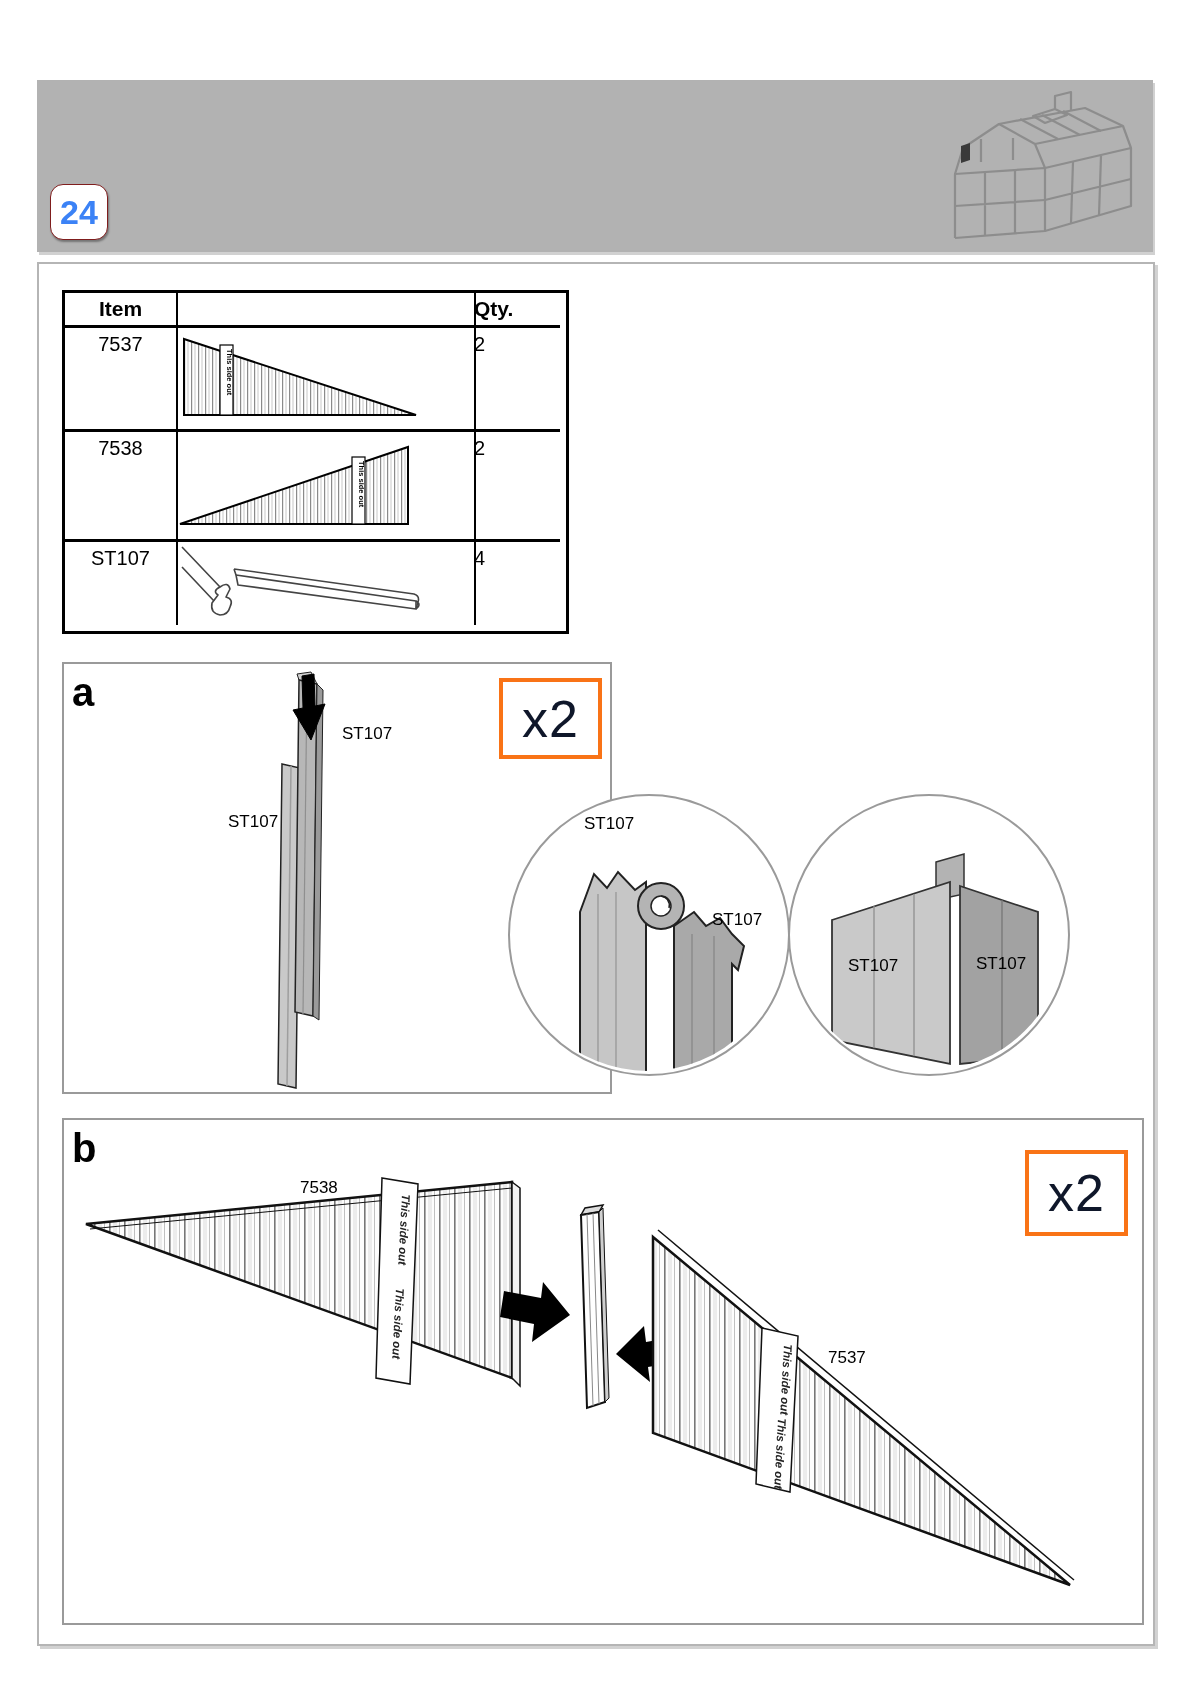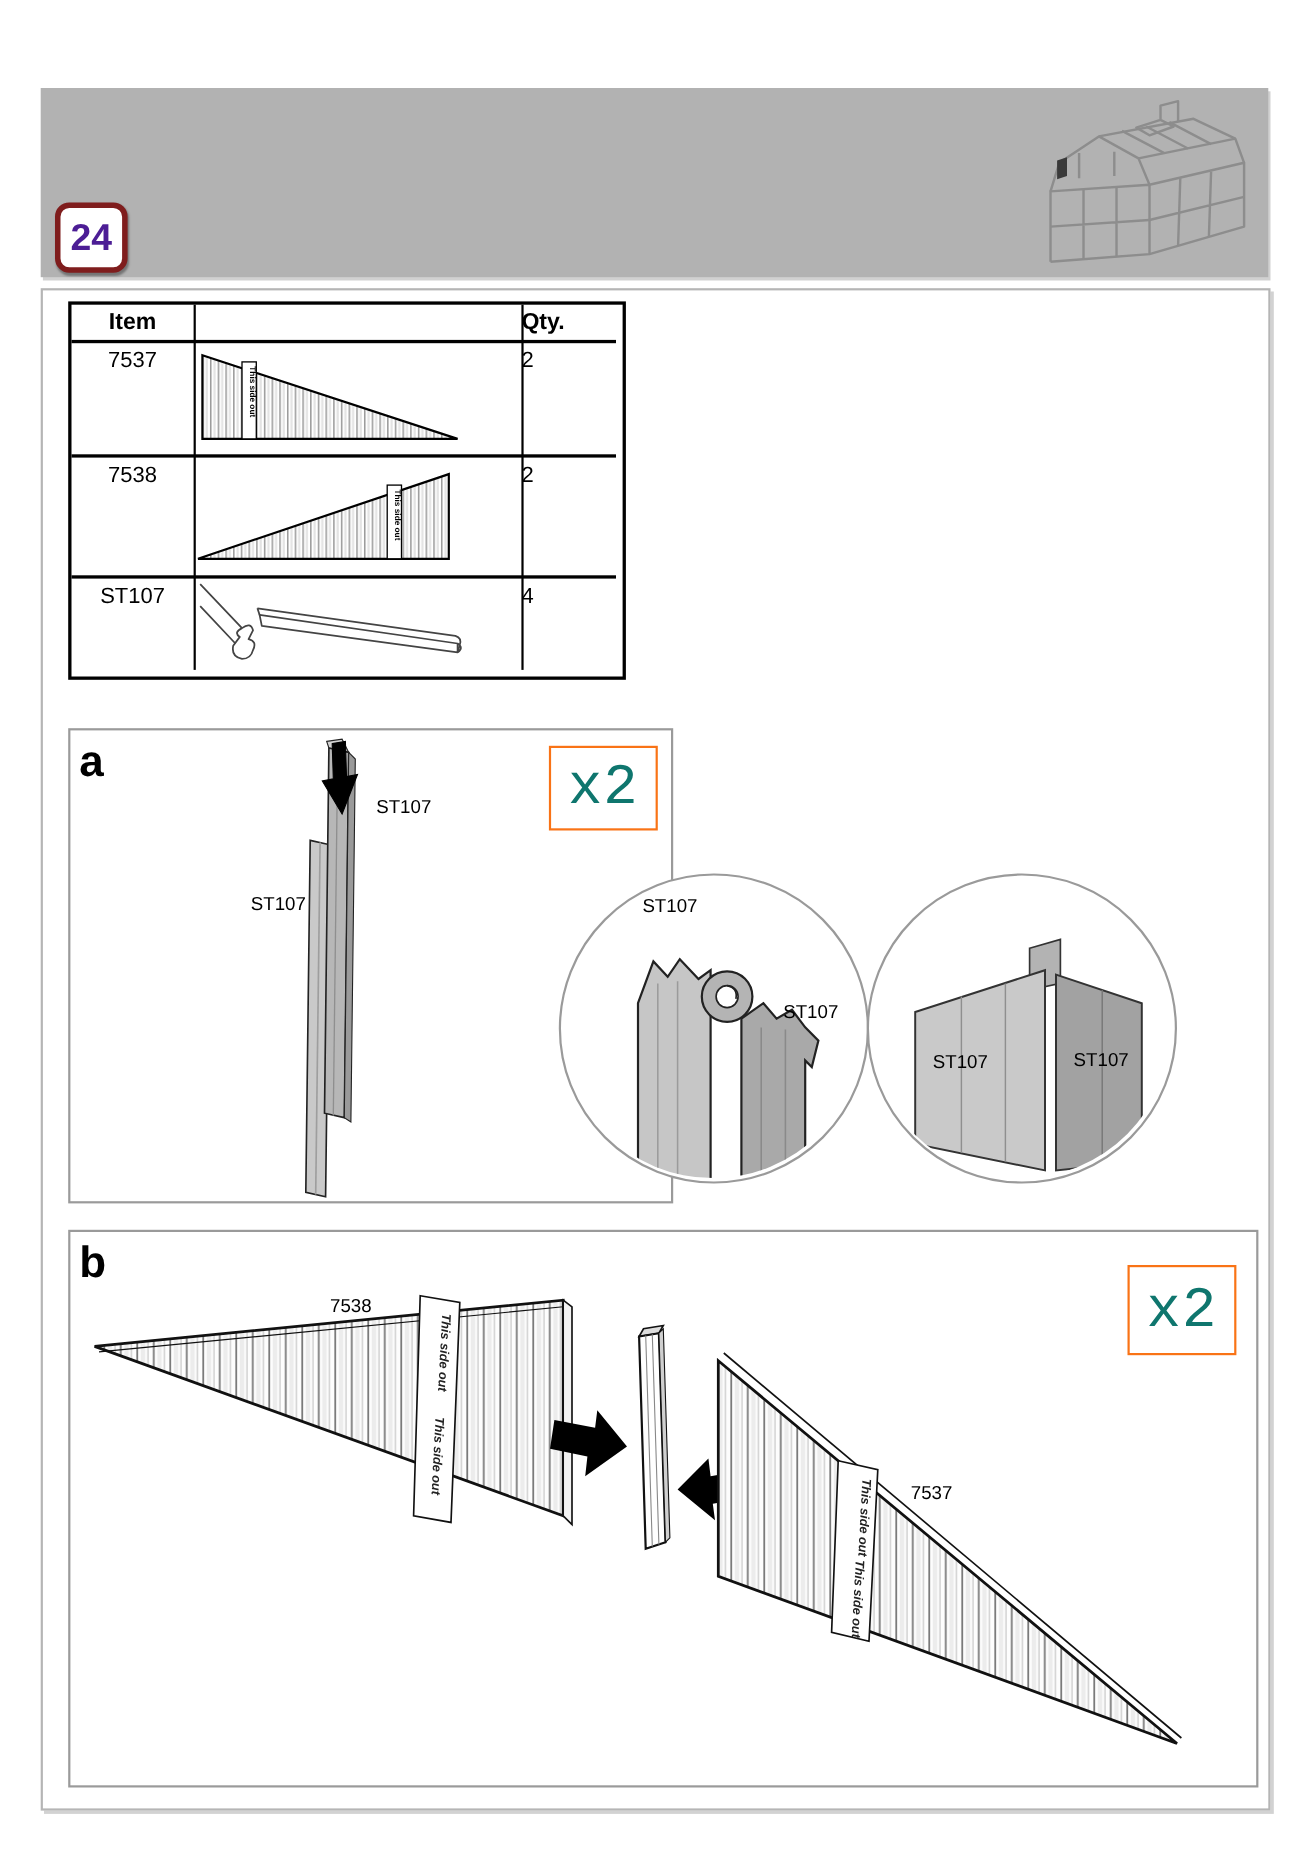--- a/index.html
+++ b/index.html
@@ -1,38 +1,38 @@
 <!DOCTYPE html>
 <html><head>
 <meta charset="utf-8">
 <style>
   html,body{margin:0;padding:0;background:#ffffff;}
   .page{position:relative;width:1190px;height:1686px;background:#fff;overflow:hidden;
         font-family:"Liberation Sans","DejaVu Sans",sans-serif;color:#111;}
   .abs{position:absolute;}
   .header-band{left:37px;top:80px;width:1116px;height:172px;background:#b2b2b2;
                box-shadow:2px 3px 0 rgba(0,0,0,0.18);}
-  .step-badge{left:50px;top:184px;width:56px;height:54px;background:#fff;border:5px solid #7f1d1d;
+  .step-badge{left:50px;top:184px;width:56px;height:54px;background:#fff;border:1px solid #7f1d1d;
               border-radius:13px;box-shadow:1px 2px 2px rgba(0,0,0,0.35);
               display:flex;align-items:center;justify-content:center;
-              font-size:34px;font-weight:bold;color:#4c1d95;}
+              font-size:34px;font-weight:bold;color:#3b82f6;}
   .outer-frame{left:37px;top:262px;width:1114px;height:1380px;border:2px solid #b5b5b5;
                background:#fff;box-shadow:3px 3px 0 #d2d2d2;}
   
-  .ptable{left:62px;top:274px;width:501px;height:338px;border:3px solid #000;background:#fff;}
+  .ptable{left:62px;top:290px;width:501px;height:338px;border:3px solid #000;background:#fff;}
   .hline{background:#000;height:3px;}
   .vline{background:#000;width:2px;}
   .cell-text{font-size:20px;color:#000;}
   .th{font-weight:bold;font-size:21px;color:#000;}
   .qty-cell{width:88px;text-align:left;}
   
   .sec-box{border:2px solid #9a9a9a;background:#fff;}
   .sec-letter{font-size:40px;font-weight:bold;color:#000;line-height:1;}
-  .x2-box{border:2px solid #f97316;background:#fff;display:flex;align-items:center;justify-content:center;
-          font-size:52px;color:#0f766e;letter-spacing:1px;font-family:Liberation Mono, monospace;}
+  .x2-box{border:4px solid #f97316;background:#fff;display:flex;align-items:center;justify-content:center;
+          font-size:52px;color:#0f172a;letter-spacing:1px;}
   .part-label{font-size:17px;color:#000;white-space:nowrap;}
   .detail-circle{border:2px solid #9a9a9a;border-radius:50%;background:#fff;}
   svg{display:block;}
 </style>
 </head>
 <body>
 
 <div class="page">
 
   <div class="abs header-band"></div>

